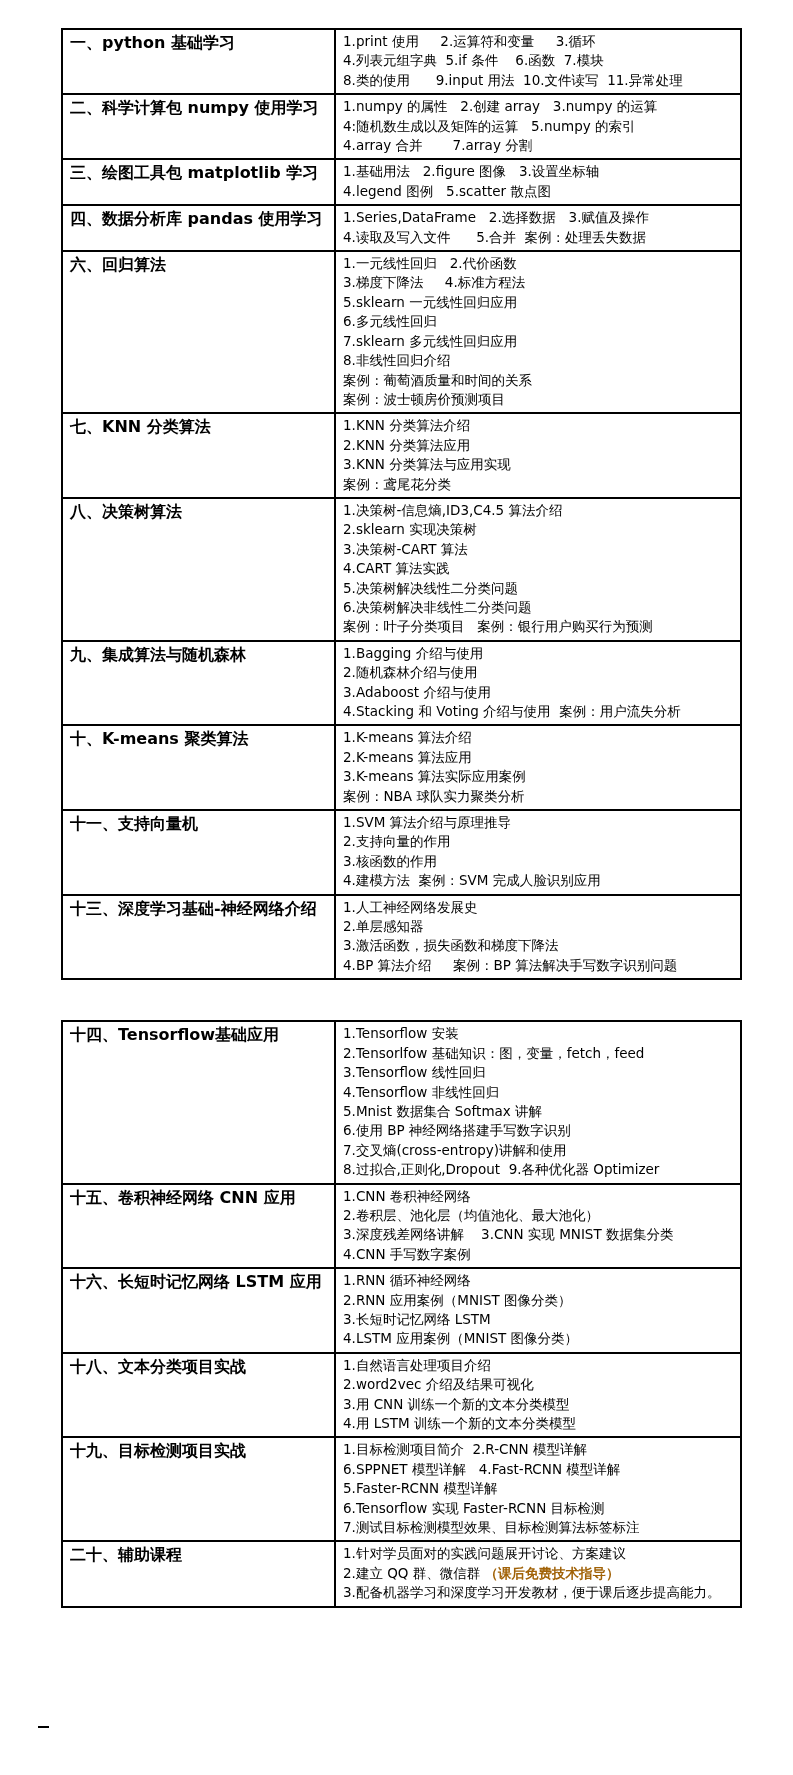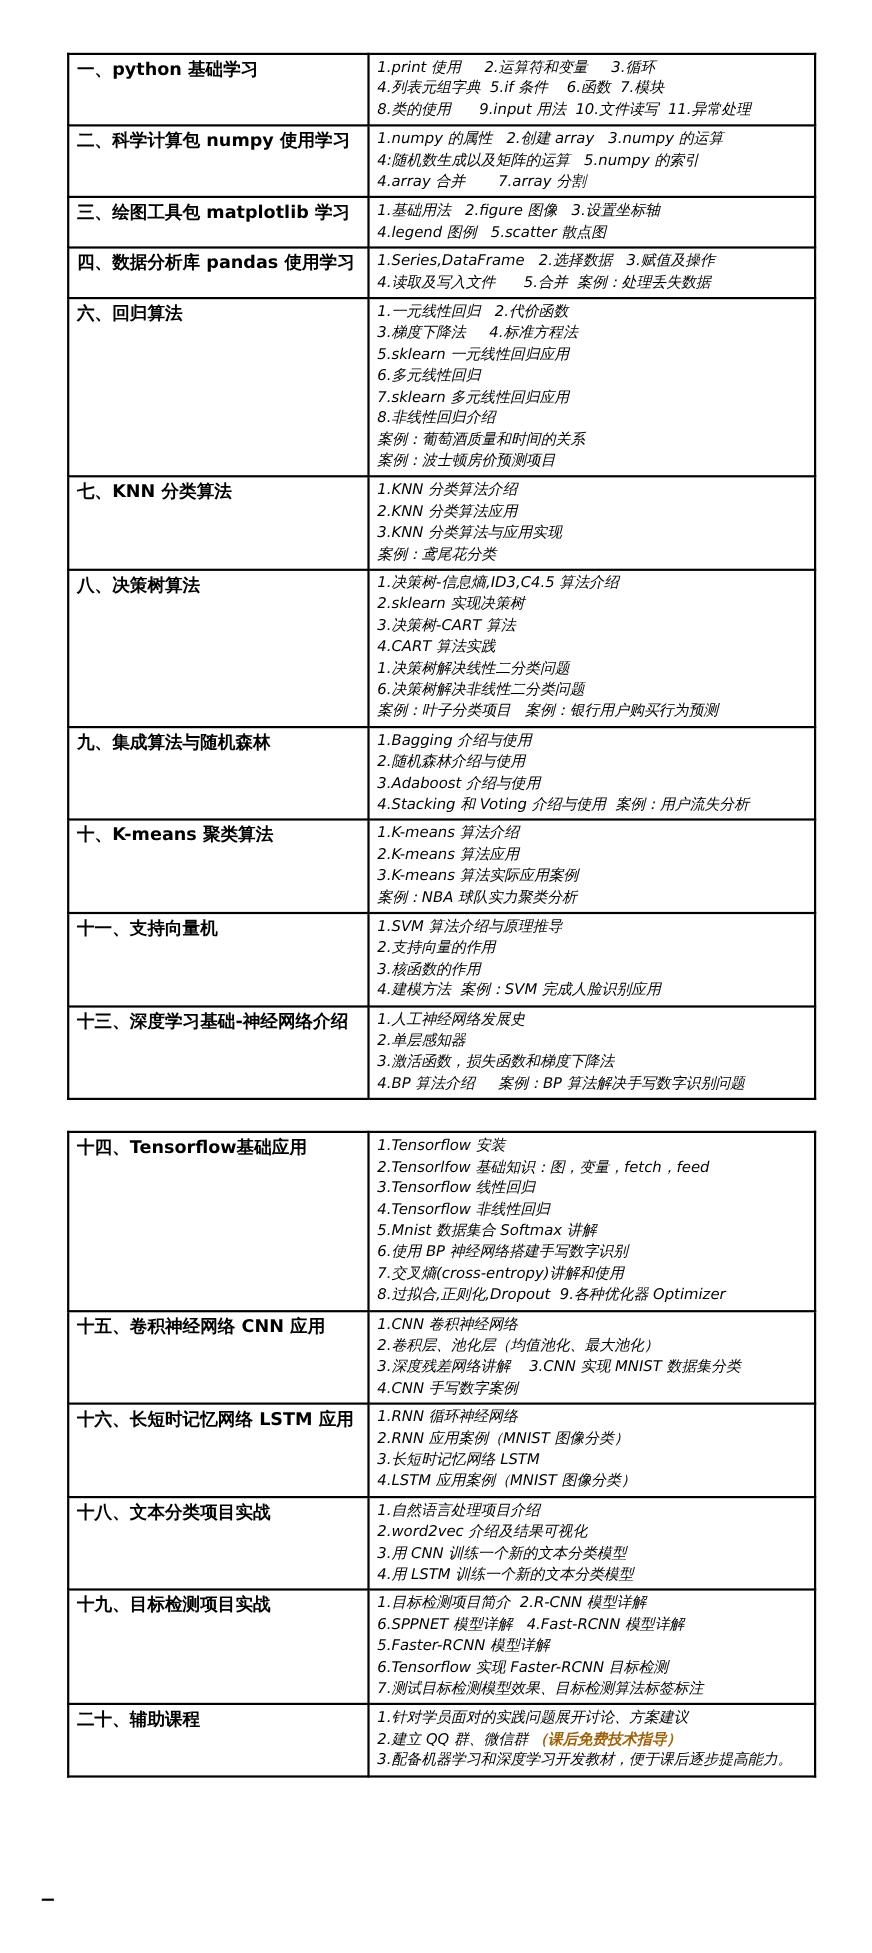--- a/index.html
+++ b/index.html
@@ -28,35 +28,34 @@
     padding: 2px 4px 3px 7px;
   }
   td.title-cell {
     width: 260px;
     font-weight: bold;
     font-size: 16px;
   }
   td.content-cell {
     width: 393px;
     font-size: 13.5px;
-    font-style: italic;
   }
   .title-line {
     line-height: 21px;
     white-space: pre-wrap;
   }
   .content-line {
     line-height: 19.4px;
     white-space: pre-wrap;
   }
   .highlight {
     font-weight: bold;
   }
-  #table-part1 { margin-top: 48px; border-radius: 22px; }
-  #table-part2 { margin-top: 28px; border-radius: 29px; }
+  #table-part1 { margin-top: 28px; border-radius: 22px; }
+  #table-part2 { margin-top: 40px; border-radius: 29px; }
   .footnote-dash {
     position: absolute;
     left: 38px;
     top: 1726px;
     width: 11px;
     height: 0;
     border-top: 2px solid #000000;
   }
 </style>
 </head>
@@ -132,21 +131,21 @@
         </tr>
         <tr>
           <td class="title-cell">
             <div class="title-line">八、决策树算法</div>
           </td>
           <td class="content-cell">
             <div class="content-line">1.决策树-信息熵,ID3,C4.5 算法介绍</div>
             <div class="content-line">2.sklearn 实现决策树</div>
             <div class="content-line">3.决策树-CART 算法</div>
             <div class="content-line">4.CART 算法实践</div>
-            <div class="content-line">1.决策树解决线性二分类问题</div>
+            <div class="content-line">5.决策树解决线性二分类问题</div>
             <div class="content-line">6.决策树解决非线性二分类问题</div>
             <div class="content-line">案例：叶子分类项目   案例：银行用户购买行为预测</div>
           </td>
         </tr>
         <tr>
           <td class="title-cell">
             <div class="title-line">九、集成算法与随机森林</div>
           </td>
           <td class="content-cell">
             <div class="content-line">1.Bagging 介绍与使用</div>

